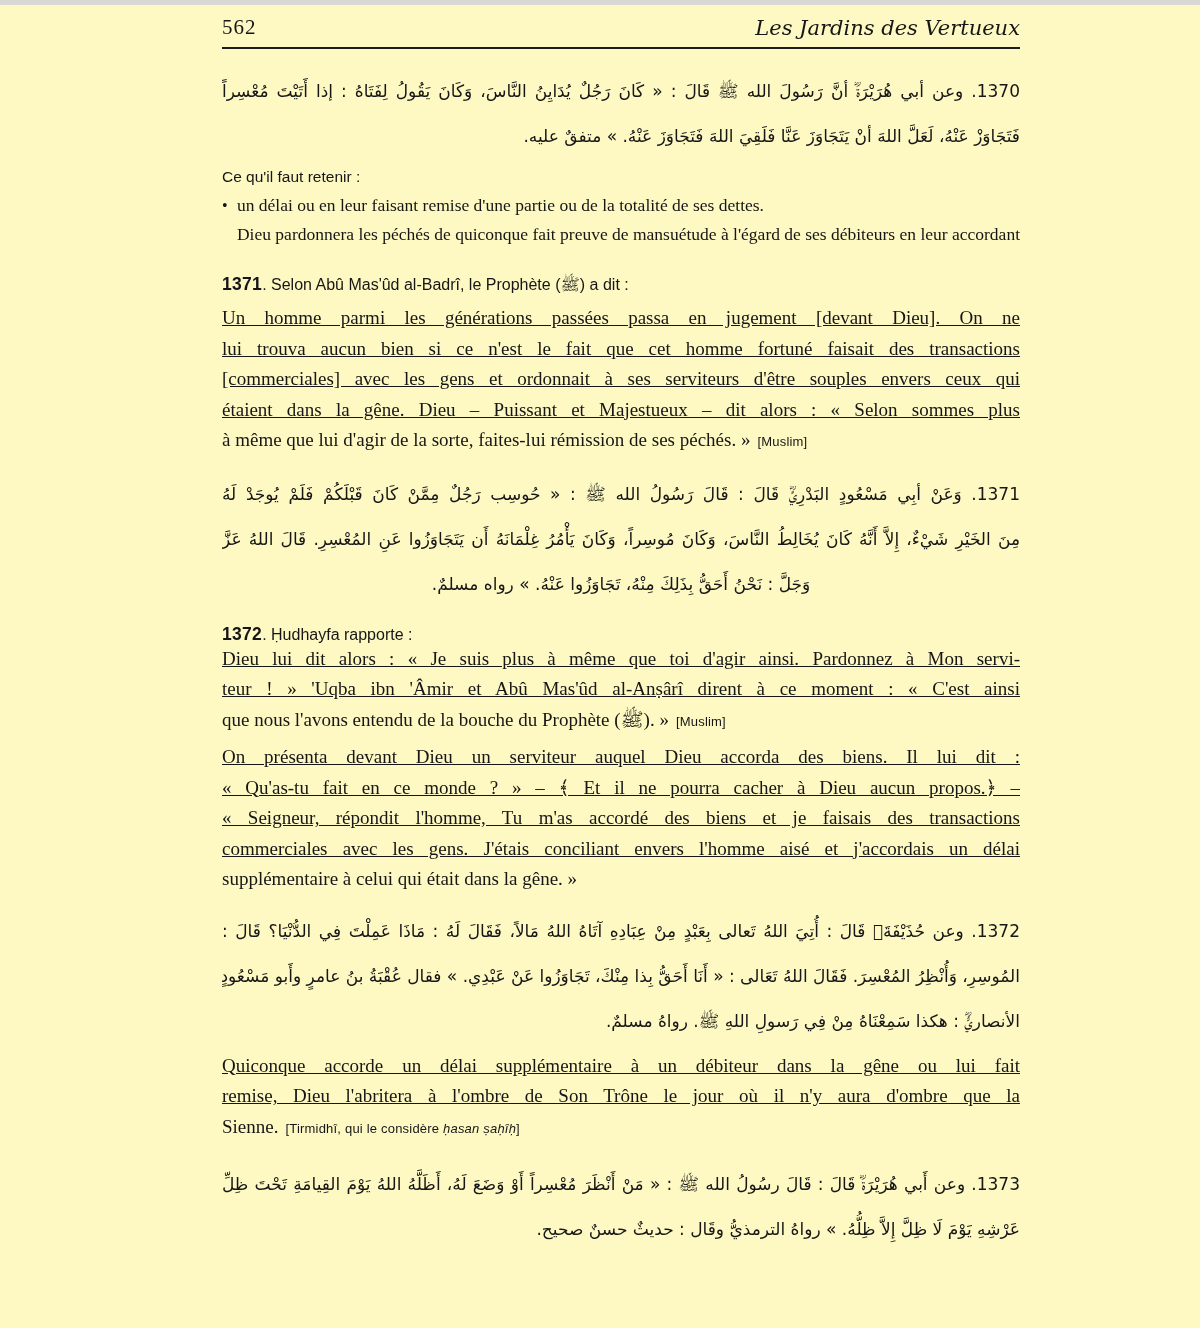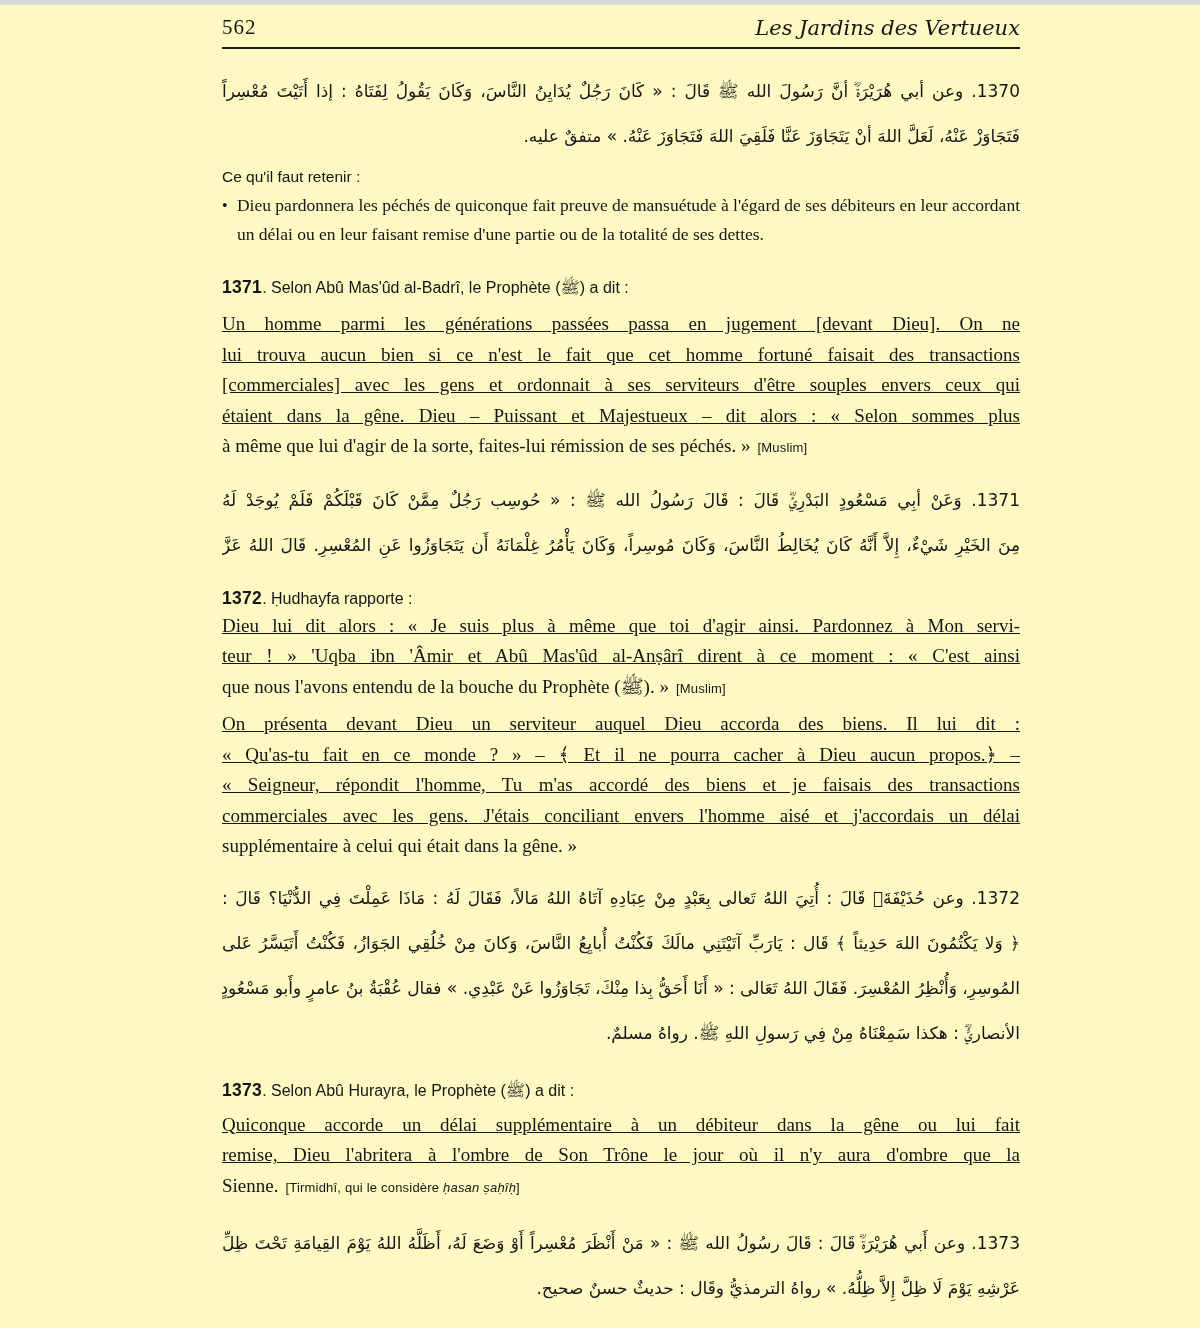--- a/index.html
+++ b/index.html
@@ -20,21 +20,21 @@
   .ar-block{direction:rtl;}
   .ar-line{
     font-family:"DejaVu Sans",sans-serif;font-size:17px;
     height:45px;line-height:45px;white-space:nowrap;overflow:hidden;
   }
   .ar-line.justify{text-align:justify;text-align-last:justify;}
   .ar-line.right{text-align:right;}
   .ar-line.center{text-align:center;}
   .ar-line.left{text-align:right;padding-left:28px;}
   
-  .sec-heading{font-family:"Liberation Sans",sans-serif;font-size:16px;line-height:24px;}
+  .sec-heading{font-family:"Liberation Sans",sans-serif;font-size:16px;line-height:19px;}
   .sec-heading .num{font-weight:bold;font-size:17.5px;letter-spacing:.3px;}
   
   .fr-line{
     font-size:19px;line-height:30.5px;height:30.5px;overflow:hidden;
   }
   .fr-line.j{text-align:justify;text-align-last:justify;white-space:nowrap;text-decoration:underline;}
   .fr-line .line-text{}
   .ref{
     font-family:"Liberation Sans",sans-serif;font-size:13px;
     margin-left:7px;letter-spacing:.2px;
@@ -72,57 +72,56 @@
     <div id="page-content">
         <div class="ar-block b-ar1370">
           <div class="ar-line justify" dir="rtl">1370. وعن أبي هُرَيْرَةَؓ أنَّ رَسُولَ الله ﷺ قَالَ : « كَانَ رَجُلٌ يُدَايِنُ النَّاسَ، وَكَانَ يَقُولُ لِفَتَاهُ : إذا أَتَيْتَ مُعْسِراً</div>
           <div class="ar-line right" dir="rtl">فَتَجَاوَزْ عَنْهُ، لَعَلَّ اللهَ أنْ يَتَجَاوَزَ عَنَّا فَلَقِيَ اللهَ فَتَجَاوَزَ عَنْهُ. » متفقٌ عليه.</div>
         </div>
         <div class="b-retenir">
           <div class="retenir-label">Ce qu'il faut retenir :</div>
           <div class="bullet-row">
             <span class="bullet-dot">•</span>
             <div class="bullet-lines">
+              <div class="bullet-line">un délai ou en leur faisant remise d'une partie ou de la totalité de ses dettes.</div>
               <div class="bullet-line">Dieu pardonnera les péchés de quiconque fait preuve de mansuétude à l'égard de ses débiteurs en leur accordant</div>
-              <div class="bullet-line">un délai ou en leur faisant remise d'une partie ou de la totalité de ses dettes.</div>
             </div>
           </div>
         </div>
         <div class="sec-heading b-h1371"><span class="num">1371</span><span class="ht">. Selon Abû Mas'ûd al-Badrî, le Prophète (ﷺ) a dit :</span></div>
         <div class="para b-p1371">
           <div class="fr-line j"><span class="line-text">Un homme parmi les générations passées passa en jugement [devant Dieu]. On ne</span></div>
           <div class="fr-line j"><span class="line-text">lui trouva aucun bien si ce n'est le fait que cet homme fortuné faisait des transactions</span></div>
           <div class="fr-line j"><span class="line-text">[commerciales] avec les gens et ordonnait à ses serviteurs d'être souples envers ceux qui</span></div>
           <div class="fr-line j"><span class="line-text">étaient dans la gêne. Dieu – Puissant et Majestueux – dit alors : « Selon sommes plus</span></div>
           <div class="fr-line"><span class="line-text">à même que lui d'agir de la sorte, faites-lui rémission de ses péchés. »</span><span class="ref">[Muslim]</span></div>
         </div>
         <div class="ar-block b-ar1371">
           <div class="ar-line justify" dir="rtl">1371. وَعَنْ أبِي مَسْعُودٍ البَدْرِيِّؓ قَالَ : قَالَ رَسُولُ الله ﷺ : « حُوسِب رَجُلٌ مِمَّنْ كَانَ قَبْلَكُمْ فَلَمْ يُوجَدْ لَهُ</div>
           <div class="ar-line justify" dir="rtl">مِنَ الخَيْرِ شَيْءٌ، إِلاَّ أَنَّهُ كَانَ يُخَالِطُ النَّاسَ، وَكَانَ مُوسِراً، وَكَانَ يَأْمُرُ غِلْمَانَهُ أَن يَتَجَاوَزُوا عَنِ المُعْسِرِ. قَالَ اللهُ عَزَّ</div>
+          <div class="ar-line center" dir="rtl">وَجَلَّ : نَحْنُ أَحَقُّ بِذَلِكَ مِنْهُ، تَجَاوَزُوا عَنْهُ. » رواه مسلمٌ.</div>
         </div>
         <div class="sec-heading b-h1372"><span class="num">1372</span><span class="ht">. Ḥudhayfa rapporte :</span></div>
         <div class="para b-p1372b">
           <div class="fr-line j"><span class="line-text">Dieu lui dit alors : « Je suis plus à même que toi d'agir ainsi. Pardonnez à Mon servi-</span></div>
           <div class="fr-line j"><span class="line-text">teur ! » 'Uqba ibn 'Âmir et Abû Mas'ûd al-Anṣârî dirent à ce moment : « C'est ainsi</span></div>
           <div class="fr-line"><span class="line-text">que nous l'avons entendu de la bouche du Prophète (ﷺ). »</span><span class="ref">[Muslim]</span></div>
         </div>
         <div class="para b-p1372a">
           <div class="fr-line j"><span class="line-text">On présenta devant Dieu un serviteur auquel Dieu accorda des biens. Il lui dit :</span></div>
           <div class="fr-line j"><span class="line-text">« Qu'as-tu fait en ce monde ? » – ﴾ Et il ne pourra cacher à Dieu aucun propos.﴿ –</span></div>
           <div class="fr-line j"><span class="line-text">« Seigneur, répondit l'homme, Tu m'as accordé des biens et je faisais des transactions</span></div>
           <div class="fr-line j"><span class="line-text">commerciales avec les gens. J'étais conciliant envers l'homme aisé et j'accordais un délai</span></div>
           <div class="fr-line"><span class="line-text">supplémentaire à celui qui était dans la gêne. »</span></div>
         </div>
         <div class="ar-block b-ar1372">
           <div class="ar-line justify" dir="rtl">1372. وعن حُذَيْفَةَؓ قَالَ : أُتِيَ اللهُ تَعالى بِعَبْدٍ مِنْ عِبَادِهِ آتَاهُ اللهُ مَالاً، فَقَالَ لَهُ : مَاذَا عَمِلْتَ فِي الدُّنْيَا؟ قَالَ :</div>
-          <div class="ar-line justify" dir="rtl">﴿ وَلا يَكْتُمُونَ اللهَ حَدِيثاً ﴾ قَال : يَارَبِّ آتَيْتَنِي مالَكَ فَكُنْتُ أُبايِعُ النَّاسَ، وَكانَ مِنْ خُلُقِي الجَوَازُ، فَكُنْتُ أَتَيَسَّرُ عَلى</div>
           <div class="ar-line justify" dir="rtl">المُوسِرِ، وَأُنْظِرُ المُعْسِرَ. فَقَالَ اللهُ تَعَالى : « أَنَا أَحَقُّ بِذا مِنْكَ، تَجَاوَزُوا عَنْ عَبْدِي. » فقال عُقْبَةُ بنُ عامرٍ وأَبو مَسْعُودٍ</div>
           <div class="ar-line left" dir="rtl">الأنصاريُّؓ : هكذا سَمِعْنَاهُ مِنْ فِي رَسولِ اللهِ ﷺ. رواهُ مسلمٌ.</div>
         </div>
-        <div class="sec-heading b-h1373"><span class="num">1373</span><span class="ht">. Selon Abû Hurayra, le Prophète (ﷺ) a dit :</span></div>
         <div class="para b-p1373">
           <div class="fr-line j"><span class="line-text">Quiconque accorde un délai supplémentaire à un débiteur dans la gêne ou lui fait</span></div>
           <div class="fr-line j"><span class="line-text">remise, Dieu l'abritera à l'ombre de Son Trône le jour où il n'y aura d'ombre que la</span></div>
           <div class="fr-line"><span class="line-text">Sienne.</span><span class="ref"><span>[Tirmidhî, qui le considère </span><span class="it">ḥasan ṣaḥîḥ</span><span>]</span></span></div>
         </div>
         <div class="ar-block b-ar1373">
           <div class="ar-line justify" dir="rtl">1373. وعن أَبي هُرَيْرَةَؓ قَالَ : قَالَ رسُولُ الله ﷺ : « مَنْ أَنْظَرَ مُعْسِراً أَوْ وَضَعَ لَهُ، أَظَلَّهُ اللهُ يَوْمَ القِيامَةِ تَحْتَ ظِلِّ</div>
           <div class="ar-line right" dir="rtl">عَرْشِهِ يَوْمَ لَا ظِلَّ إِلاَّ ظِلُّهُ. » رواهُ الترمذيُّ وقَال : حديثٌ حسنٌ صحيح.</div>
         </div>
       </div>

